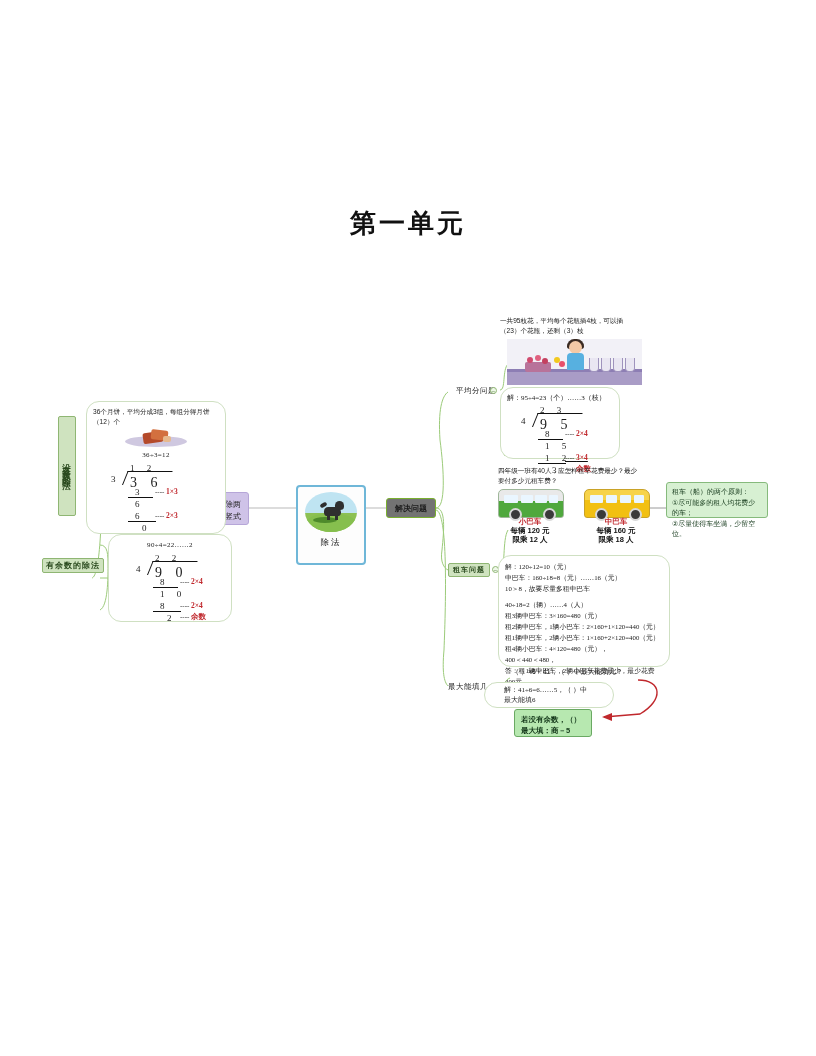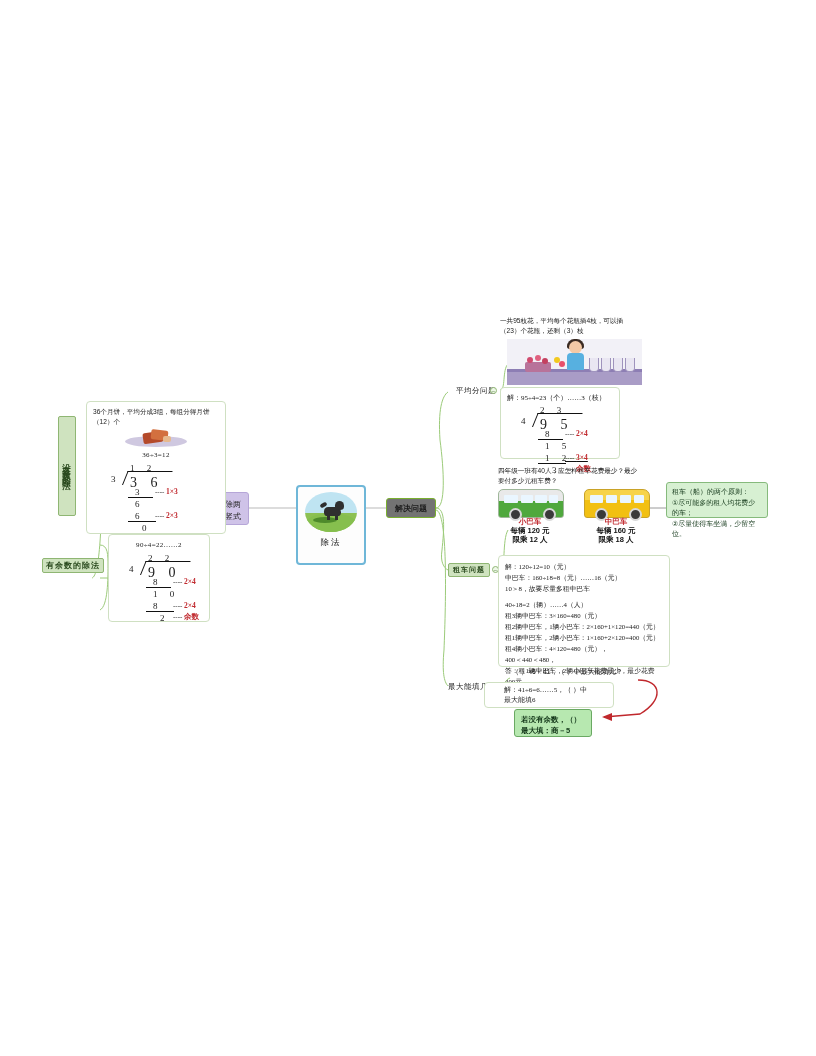--- a/index.html
+++ b/index.html
@@ -63,21 +63,21 @@
     background:#2f2f2f;border-radius:50% 50% 40% 40%;}
   .root-img .dog .tail{position:absolute;left:-4px;top:2px;width:7px;height:4px;
     background:#2f2f2f;border-radius:4px;transform:rotate(-28deg);}
   .root-img .dog .leg{position:absolute;top:13px;width:3px;height:6px;background:#2f2f2f;}
   .root-img .grassblob{position:absolute;left:8px;top:25px;width:24px;height:6px;
     background:#4e8a2b;border-radius:50%;}
   #root-label{font-size:8.5px;margin-top:5px;letter-spacing:2px;color:#111;}
 
   
   .card{
-    background:#ffffff;border:1px solid #cfe0c2;border-radius:4px;
+    background:#ffffff;border:1px solid #cfe0c2;border-radius:13px;
     font-size:7px;line-height:1.45;padding:5px 6px;color:#1a1a1a;
   }
 
   
   .divwrap{font-family:"Liberation Serif","DejaVu Serif",serif;font-size:7.5px;}
   .eqline{text-align:center;font-size:7px;margin-bottom:2px;letter-spacing:.3px;}
   .ldiv{position:relative;margin:0 auto;width:118px;}
   .ldiv .quot{position:absolute;left:33px;top:0;letter-spacing:5px;font-size:9px;}
   .ldiv .dsor{position:absolute;left:14px;top:11px;font-size:9px;}
   .ldiv .bracket{position:absolute;left:25px;top:9px;width:44px;height:13px;
@@ -134,20 +134,21 @@
     background:#eef7e8;display:flex;align-items:center;justify-content:center;
     font-size:6px;color:#5f8a4c;line-height:1;
   }
   .soln{font-family:"Liberation Serif","DejaVu Serif",serif;}
 </style>
 </head>
 <body>
 
 <div class="canvas">
 
+  <div class="abs" id="page-title">第一单元</div>
 
   <svg class="links">
 
     <path d="M296,508 L248,508" stroke="#b9b9b9" stroke-width="1" fill="none"></path>
 
     <path d="M193,508 C180,508 178,508 172,500" stroke="#9ccb7a" stroke-width="1" fill="none"></path>
     <path d="M172,500 C168,492 170,468 160,460" stroke="#9ccb7a" stroke-width="1" fill="none"></path>
     <path d="M172,516 C168,524 170,560 160,566" stroke="#9ccb7a" stroke-width="1" fill="none"></path>
 
     <path d="M92,410 C100,408 102,420 102,470 C102,520 100,576 92,578" stroke="#9ccb7a" stroke-width="1" fill="none"></path>
@@ -222,21 +223,21 @@
         <div class="bar1"></div>
         <div class="rem1">6</div>
         <div class="sub2">6</div>
         <div class="an" style="left:58px;top:49px;">---- <b>2×3</b></div>
         <div class="bar2"></div>
         <div class="rem2">0</div>
       </div>
     </div>
   </div>
 
-  <div class="abs card" style="left:108px;top:534px;width:102px;height:88px;">
+  <div class="abs card" style="left:108px;top:534px;width:124px;height:88px;">
     <div class="divwrap">
       <div class="eqline">90÷4=22……2</div>
       <div class="ldiv" style="height:74px;width:96px;">
         <div class="quot">2 2</div>
         <div class="dsor">4</div>
         <div class="bracket"></div>
         <div class="dend">9 0</div>
         <div class="sub1">8</div>
         <div class="an" style="left:58px;top:25px;">---- <b>2×4</b></div>
         <div class="bar1"></div>

